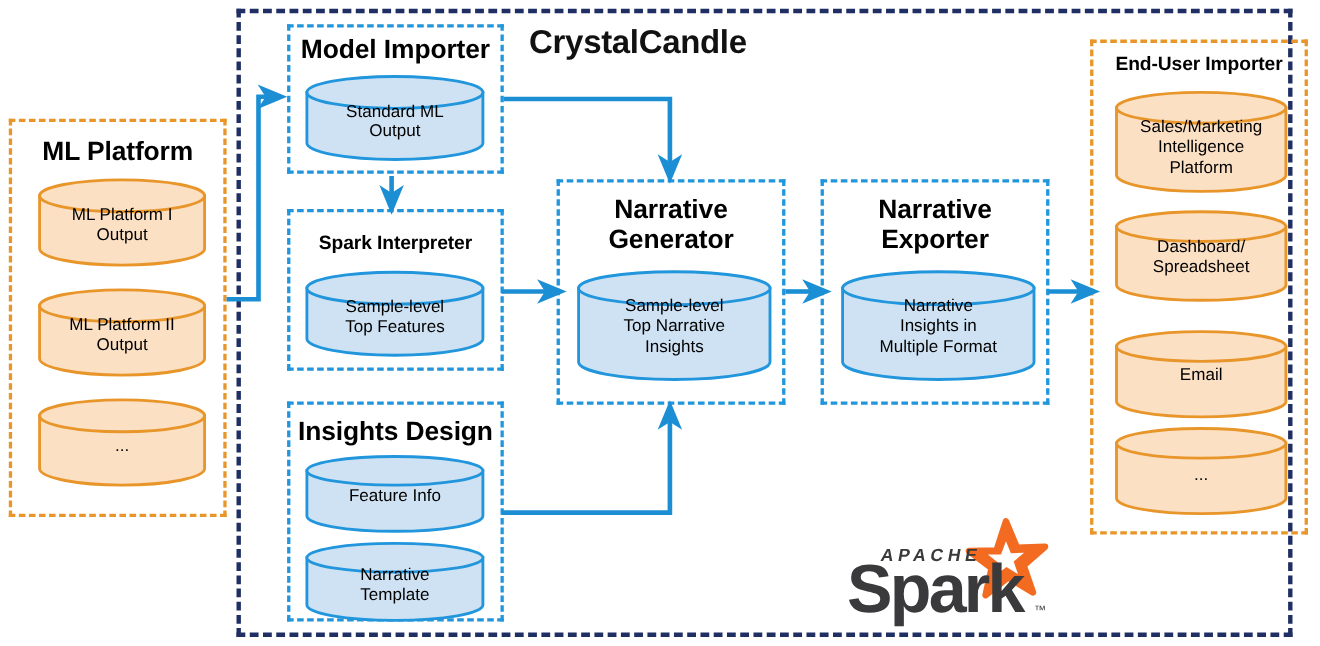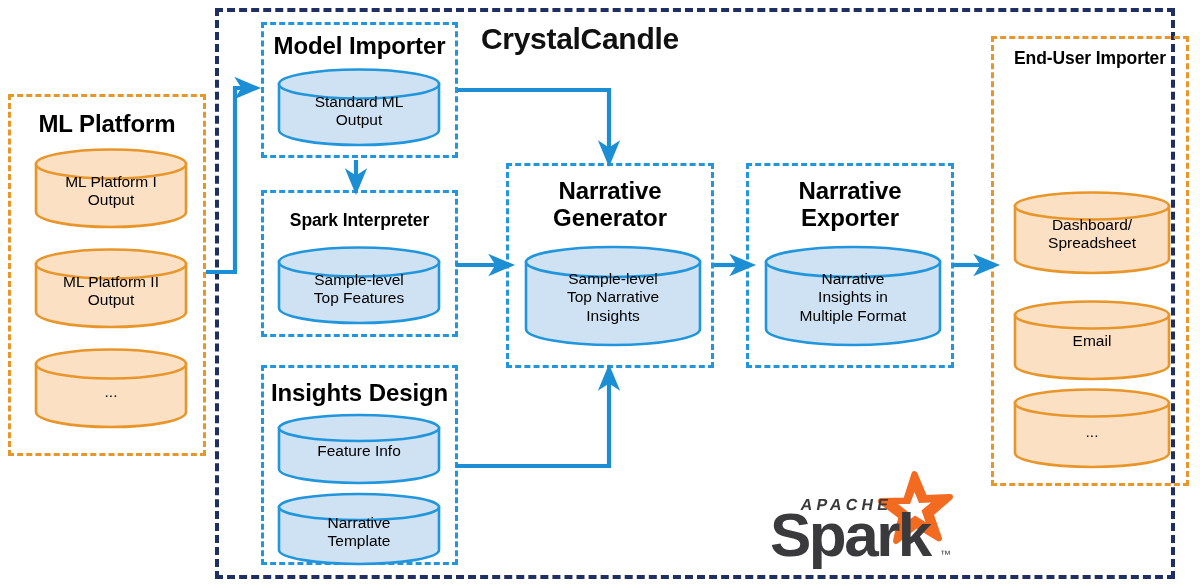--- a/index.html
+++ b/index.html
@@ -120,21 +120,21 @@
       <path d="M456,265 L500,265" marker-end="url(#ah)"></path>
 
       <path d="M456,466 L609,466 L609,379" marker-end="url(#ah)"></path>
 
       <path d="M714,265 L741,265" marker-end="url(#ah)"></path>
 
       <path d="M953,265 L985,265" marker-end="url(#ah)"></path>
     </g>
   </svg>
 
-  <div class="group group-orange" style="left:8px; top:94px; width:198px; height:362px;">
+  <div class="group group-orange" style="left:8px; top:108px; width:198px; height:362px;">
     <div class="group-title gt-18" style="top:14px;">ML Platform</div>
 
     <div class="cyl" style="left:22px; top:50px; width:156px; height:82px;">
       <svg viewBox="0 0 156 82" preserveAspectRatio="none">
         <path d="M3,17 L3,65 A75,15 0 0 0 153,65 L153,17 Z" fill="#FBE0C4" stroke="#E8952A" stroke-width="2.6"></path>
         <ellipse cx="78" cy="17" rx="75" ry="14.5" fill="#FBE0C4" stroke="#E8952A" stroke-width="2.6"></ellipse>
       </svg>
       <div class="cyl-label" style="top:26px;">ML Platform I<br>Output</div>
     </div>
 
@@ -231,20 +231,27 @@
       <text x="43" y="40" font-family="'Liberation Sans', sans-serif" font-size="16" font-weight="bold" letter-spacing="4.2" fill="#3A3A3C" transform="skewX(-10)">APACHE</text>
 
       <text x="6" y="86" font-family="'Liberation Sans', sans-serif" font-size="62" font-weight="bold" fill="#3A3A3C" letter-spacing="-2.5">Spark</text>
       <text x="176" y="88" font-family="'Liberation Sans', sans-serif" font-size="11" fill="#3A3A3C">™</text>
     </svg>
   </div>
 
   <div class="group group-orange" style="left:991px; top:36px; width:198px; height:450px;">
     <div class="group-title gt-17" style="top:10px;">End-User Importer</div>
 
+    <div class="cyl" style="left:18px; top:42px; width:160px; height:96px;">
+      <svg viewBox="0 0 160 96" preserveAspectRatio="none">
+        <path d="M3,17 L3,78 A77,15 0 0 0 157,78 L157,17 Z" fill="#FBE0C4" stroke="#E8952A" stroke-width="2.6"></path>
+        <ellipse cx="80" cy="17" rx="77" ry="14" fill="#FBE0C4" stroke="#E8952A" stroke-width="2.6"></ellipse>
+      </svg>
+      <div class="cyl-label" style="top:26px;">Sales/Marketing<br>Intelligence<br>Platform</div>
+    </div>
 
     <div class="cyl" style="left:18px; top:151px; width:160px; height:86px;">
       <svg viewBox="0 0 160 86" preserveAspectRatio="none">
         <path d="M3,16 L3,69 A77,14 0 0 0 157,69 L157,16 Z" fill="#FBE0C4" stroke="#E8952A" stroke-width="2.6"></path>
         <ellipse cx="80" cy="16" rx="77" ry="13.5" fill="#FBE0C4" stroke="#E8952A" stroke-width="2.6"></ellipse>
       </svg>
       <div class="cyl-label" style="top:26px;">Dashboard/<br>Spreadsheet</div>
     </div>
 
     <div class="cyl" style="left:18px; top:260px; width:160px; height:82px;">

